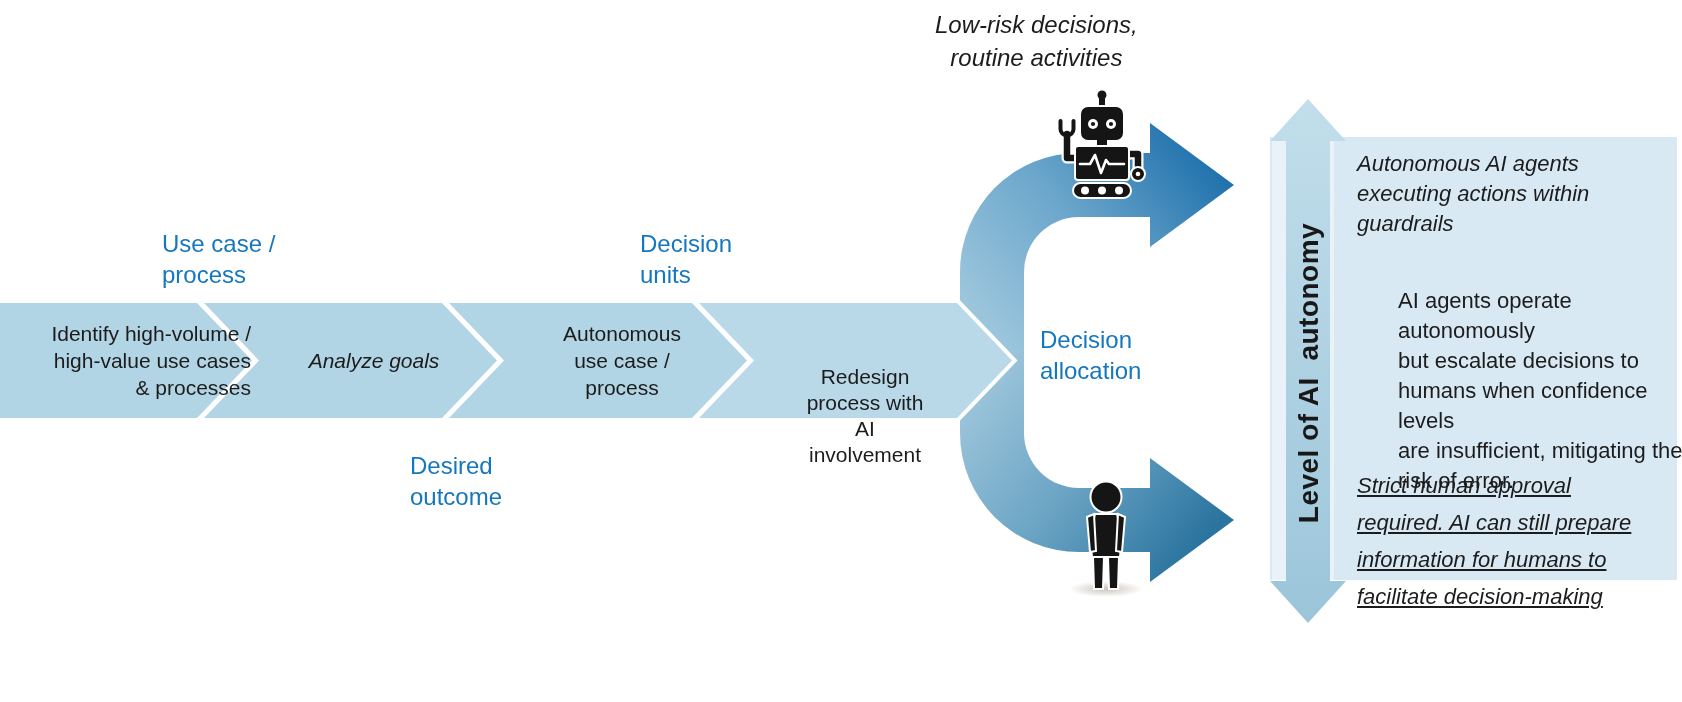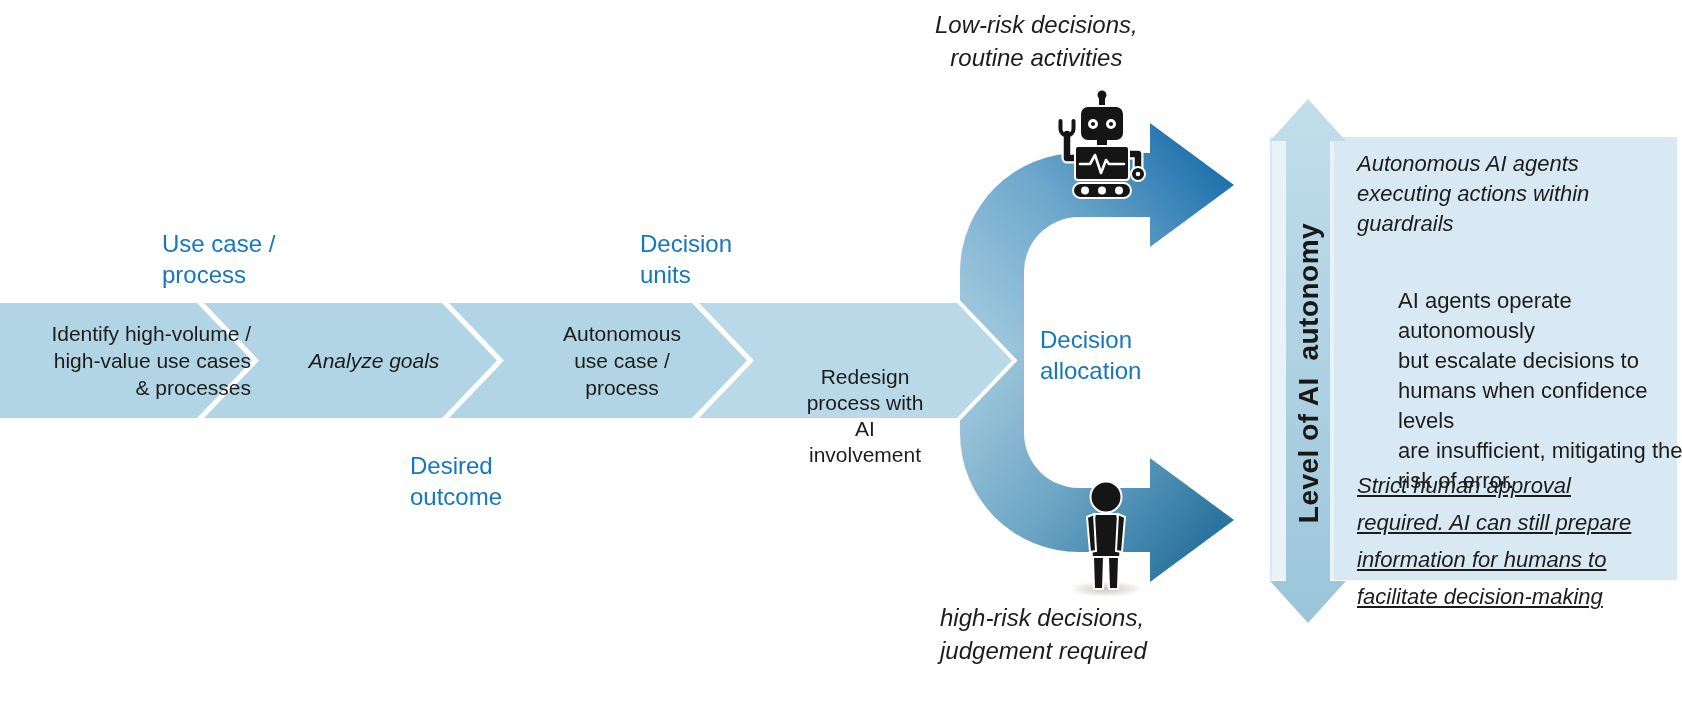--- a/index.html
+++ b/index.html
@@ -122,22 +122,20 @@
 process</div>
   <div class="txt blue" style="left:640px;top:228px;">Decision
 units</div>
   <div class="txt blue" style="left:410px;top:428px;margin-top:22px;">Desired
 outcome</div>
   <div class="txt blue" style="left:1040px;top:324px;">Decision
 allocation</div>
 
   <div class="txt note" style="left:935px;top:8px;text-align:center;">Low-risk decisions,
 routine activities</div>
-  <div class="txt note" style="left:940px;top:601px;">high-risk decisions,
-judgement required</div>
 
   <div class="axis-label">Level of AI  autonomy</div>
 
   <div class="txt panel-block italic" style="left:1357px;top:149px;">Autonomous AI agents
 executing actions within
 guardrails</div>
   <div class="txt panel-block" style="left:1398px;top:286px;">AI agents operate autonomously
 but escalate decisions to
 humans when confidence levels
 are insufficient, mitigating the

